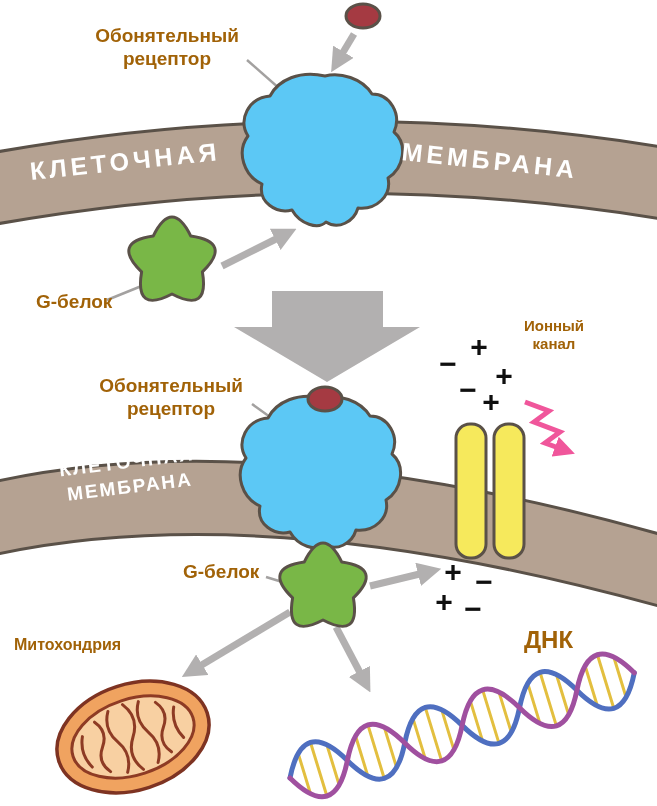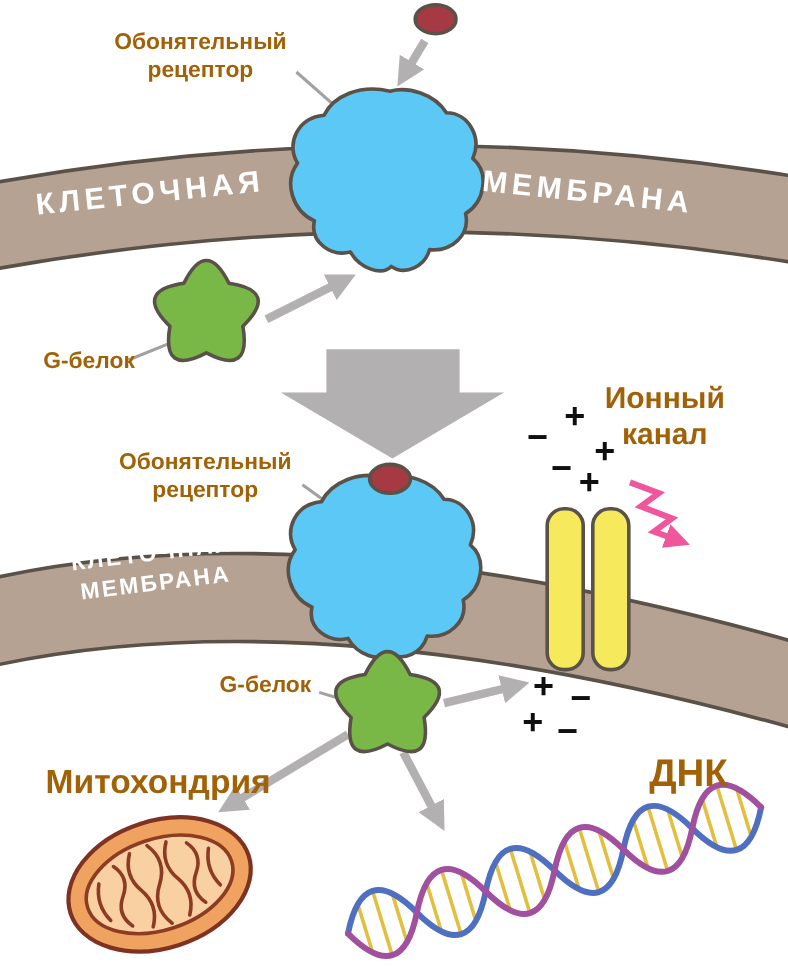--- a/index.html
+++ b/index.html
@@ -5,26 +5,26 @@
   html,body { margin:0; padding:0; background:#ffffff; }
   body { width:657px; height:806px; font-family:"Liberation Sans", sans-serif; }
   .stage { position:relative; width:657px; height:806px; overflow:hidden; background:#ffffff; }
   svg.canvas { position:absolute; left:0; top:0; }
 
   .lbl { position:absolute; font-weight:bold; color:#a16207; white-space:pre-line; }
   .lbl-receptor-top   { left:82px;  top:25px;  width:170px; text-align:center; font-size:19px; line-height:1.2; }
   .lbl-mem-top-left   { left:30px;  top:157px; transform:rotate(-6deg); transform-origin:left center; font-size:25px; letter-spacing:4px; color:#fff; white-space:nowrap; }
   .lbl-mem-top-right  { left:402px; top:137px; transform:rotate(6deg);  transform-origin:left center; font-size:25px; letter-spacing:4px; color:#fff; white-space:nowrap; }
   .lbl-gprotein-top   { left:36px;  top:291px; font-size:19px; white-space:nowrap; }
-  .lbl-ion-channel    { left:498px; top:317px; width:112px; text-align:center; font-size:25px; line-height:1.2; }
+  .lbl-ion-channel    { left:498px; top:317px; width:112px; text-align:center; font-size:15px; line-height:1.2; }
   .lbl-receptor-bottom{ left:86px;  top:375px; width:170px; text-align:center; font-size:19px; line-height:1.2; }
   .lbl-mem-bottom     { left:48px;  top:460px; width:162px; text-align:center; transform:rotate(-7deg); transform-origin:left center; font-size:19px; letter-spacing:2px; line-height:1.3; color:#fff; }
   .lbl-gprotein-bottom{ left:183px; top:561px; font-size:19px; white-space:nowrap; }
-  .lbl-mito           { left:38px;  top:636px; font-size:28px; white-space:nowrap; }
-  .lbl-dna            { left:541px; top:626px; font-size:32px; white-space:nowrap; }
+  .lbl-mito           { left:14px;  top:636px; font-size:16px; white-space:nowrap; }
+  .lbl-dna            { left:524px; top:626px; font-size:24px; white-space:nowrap; }
 
   .oline   { stroke:#5a5148; stroke-width:3; stroke-linejoin:round; }
   .garrow  { stroke:#b2b0b0; stroke-width:7; fill:none; stroke-linecap:butt; }
   .thinline{ stroke:#a3a1a0; stroke-width:2.5; }
   .ion     { font-family:"Liberation Sans", sans-serif; font-size:30px; font-weight:bold; fill:#0f0f0f; text-anchor:middle; }
   .mline   { stroke:#8e3b24; stroke-width:3; fill:none; stroke-linecap:round; }
   .strand  { fill:none; stroke-width:5; stroke-linecap:round; }
   .rungs   { fill:none; stroke-width:3; }
 </style>
 </head>

